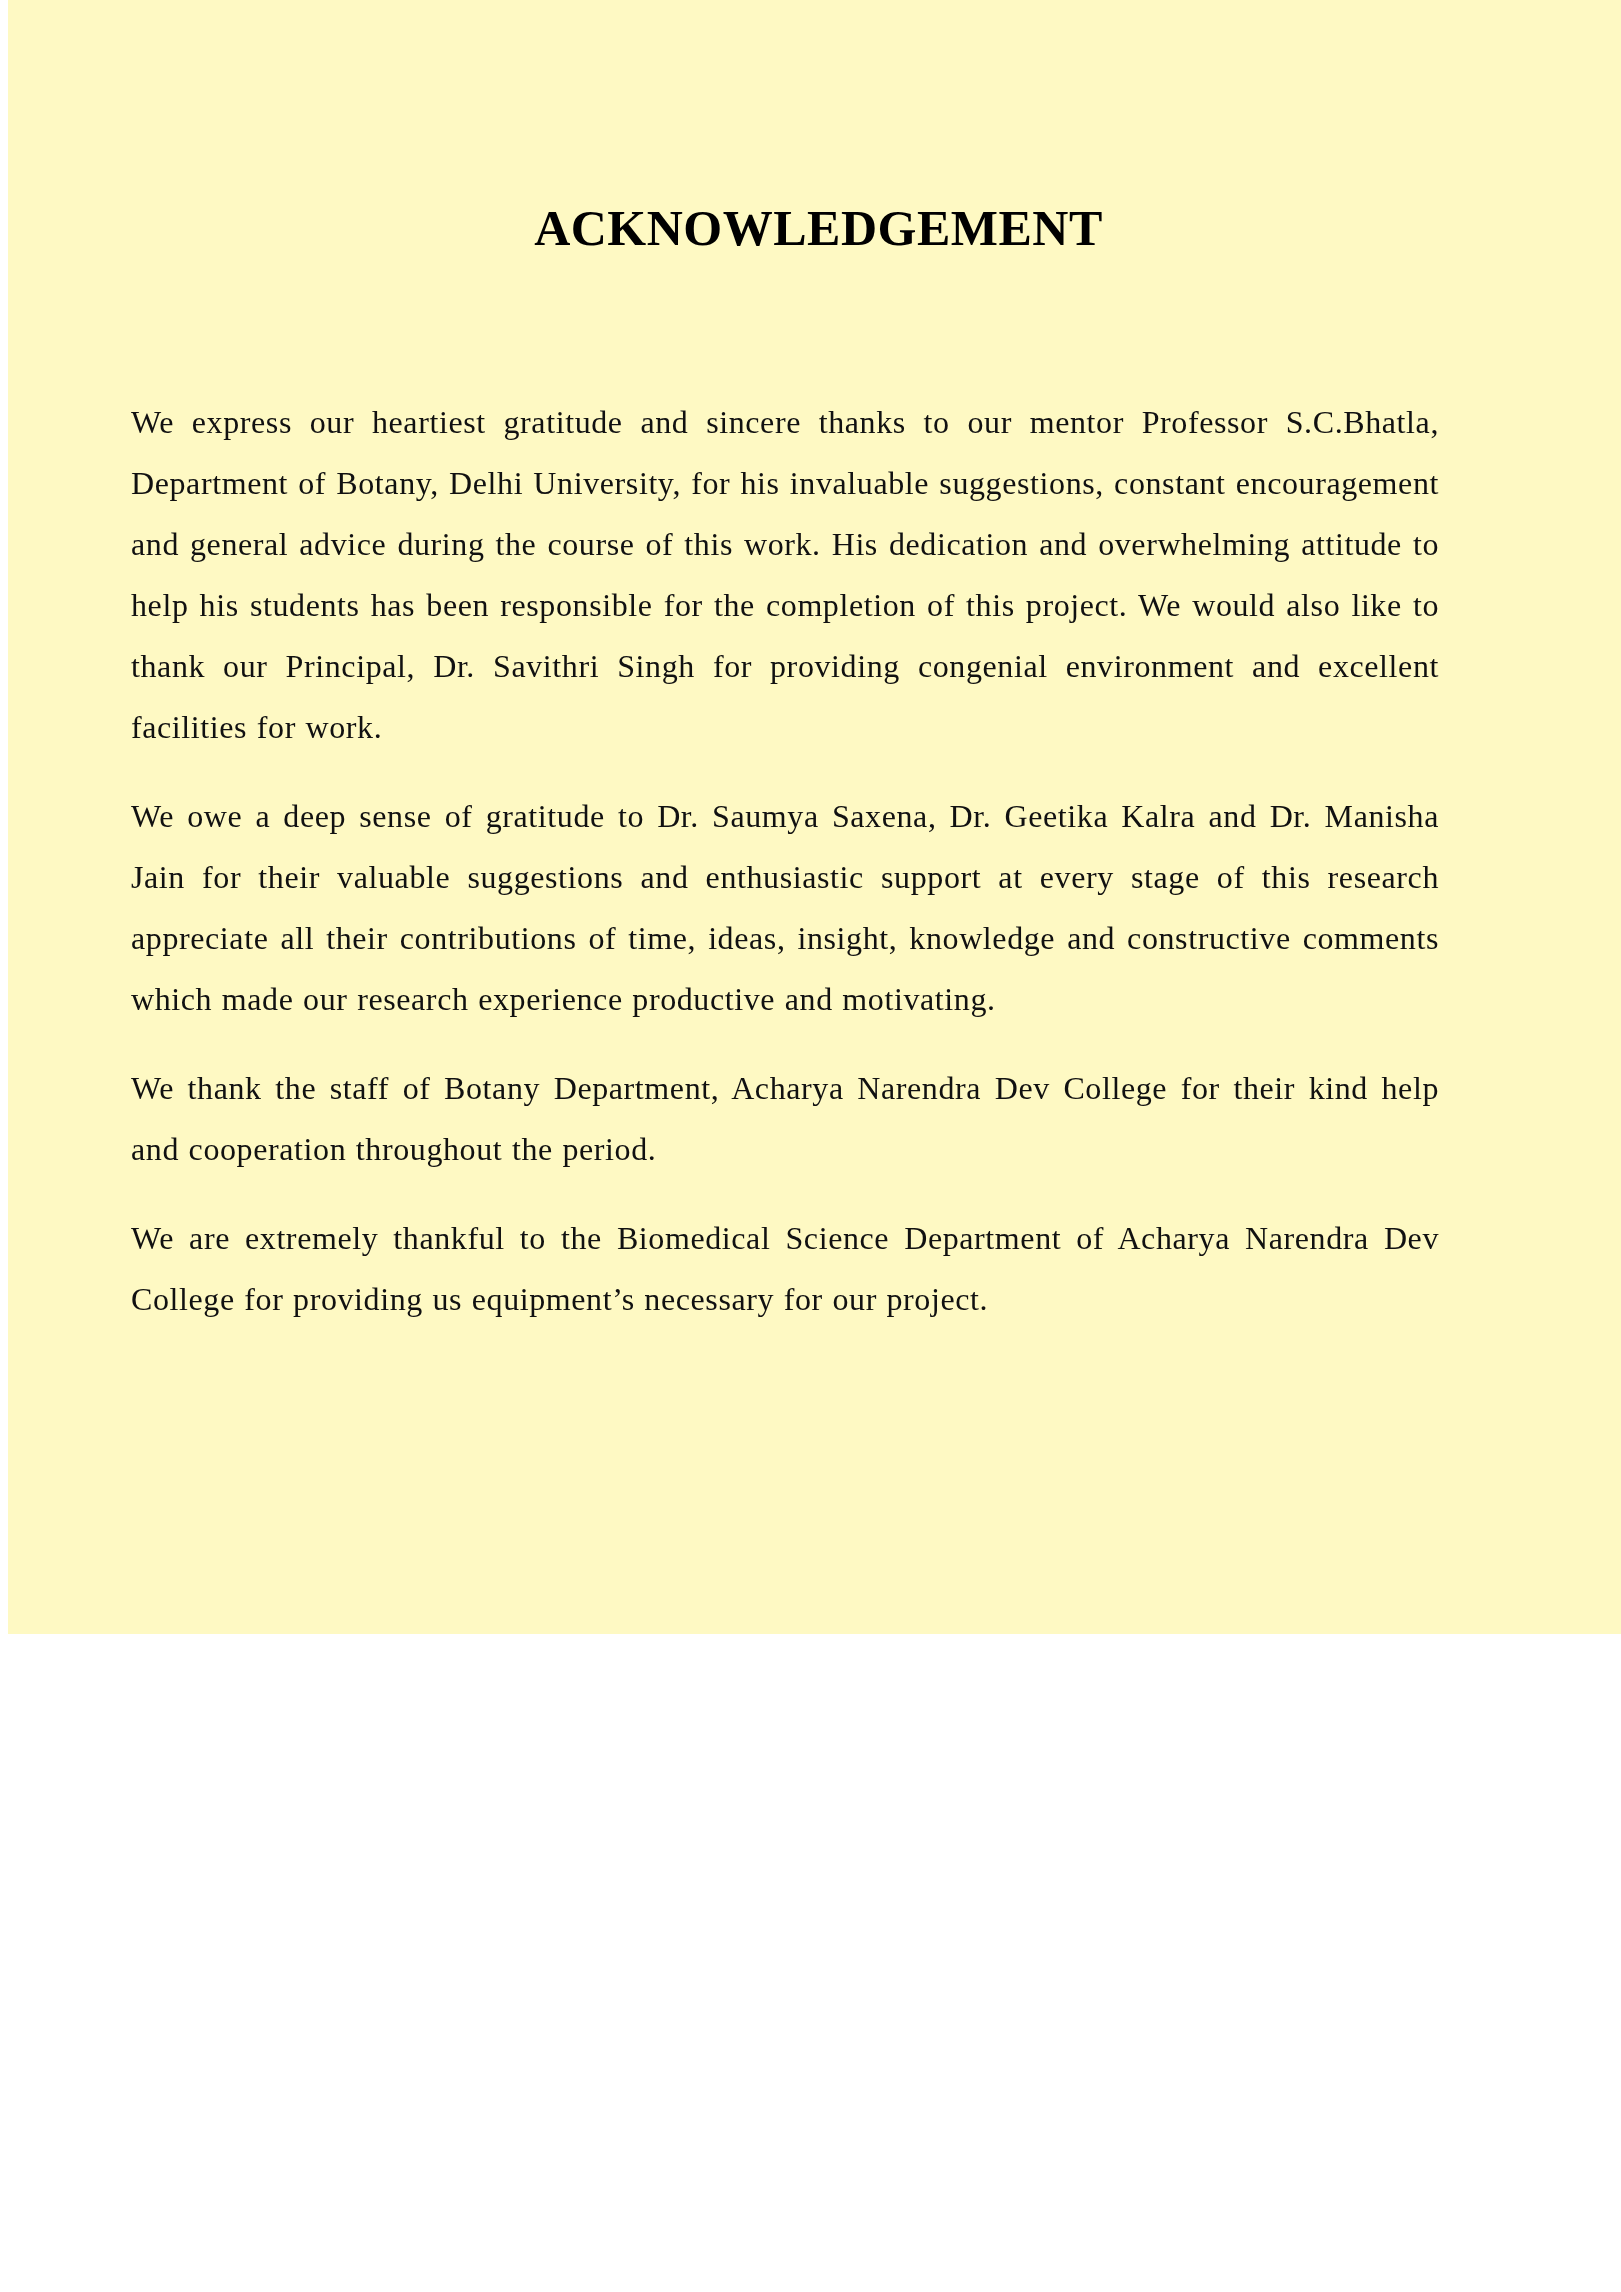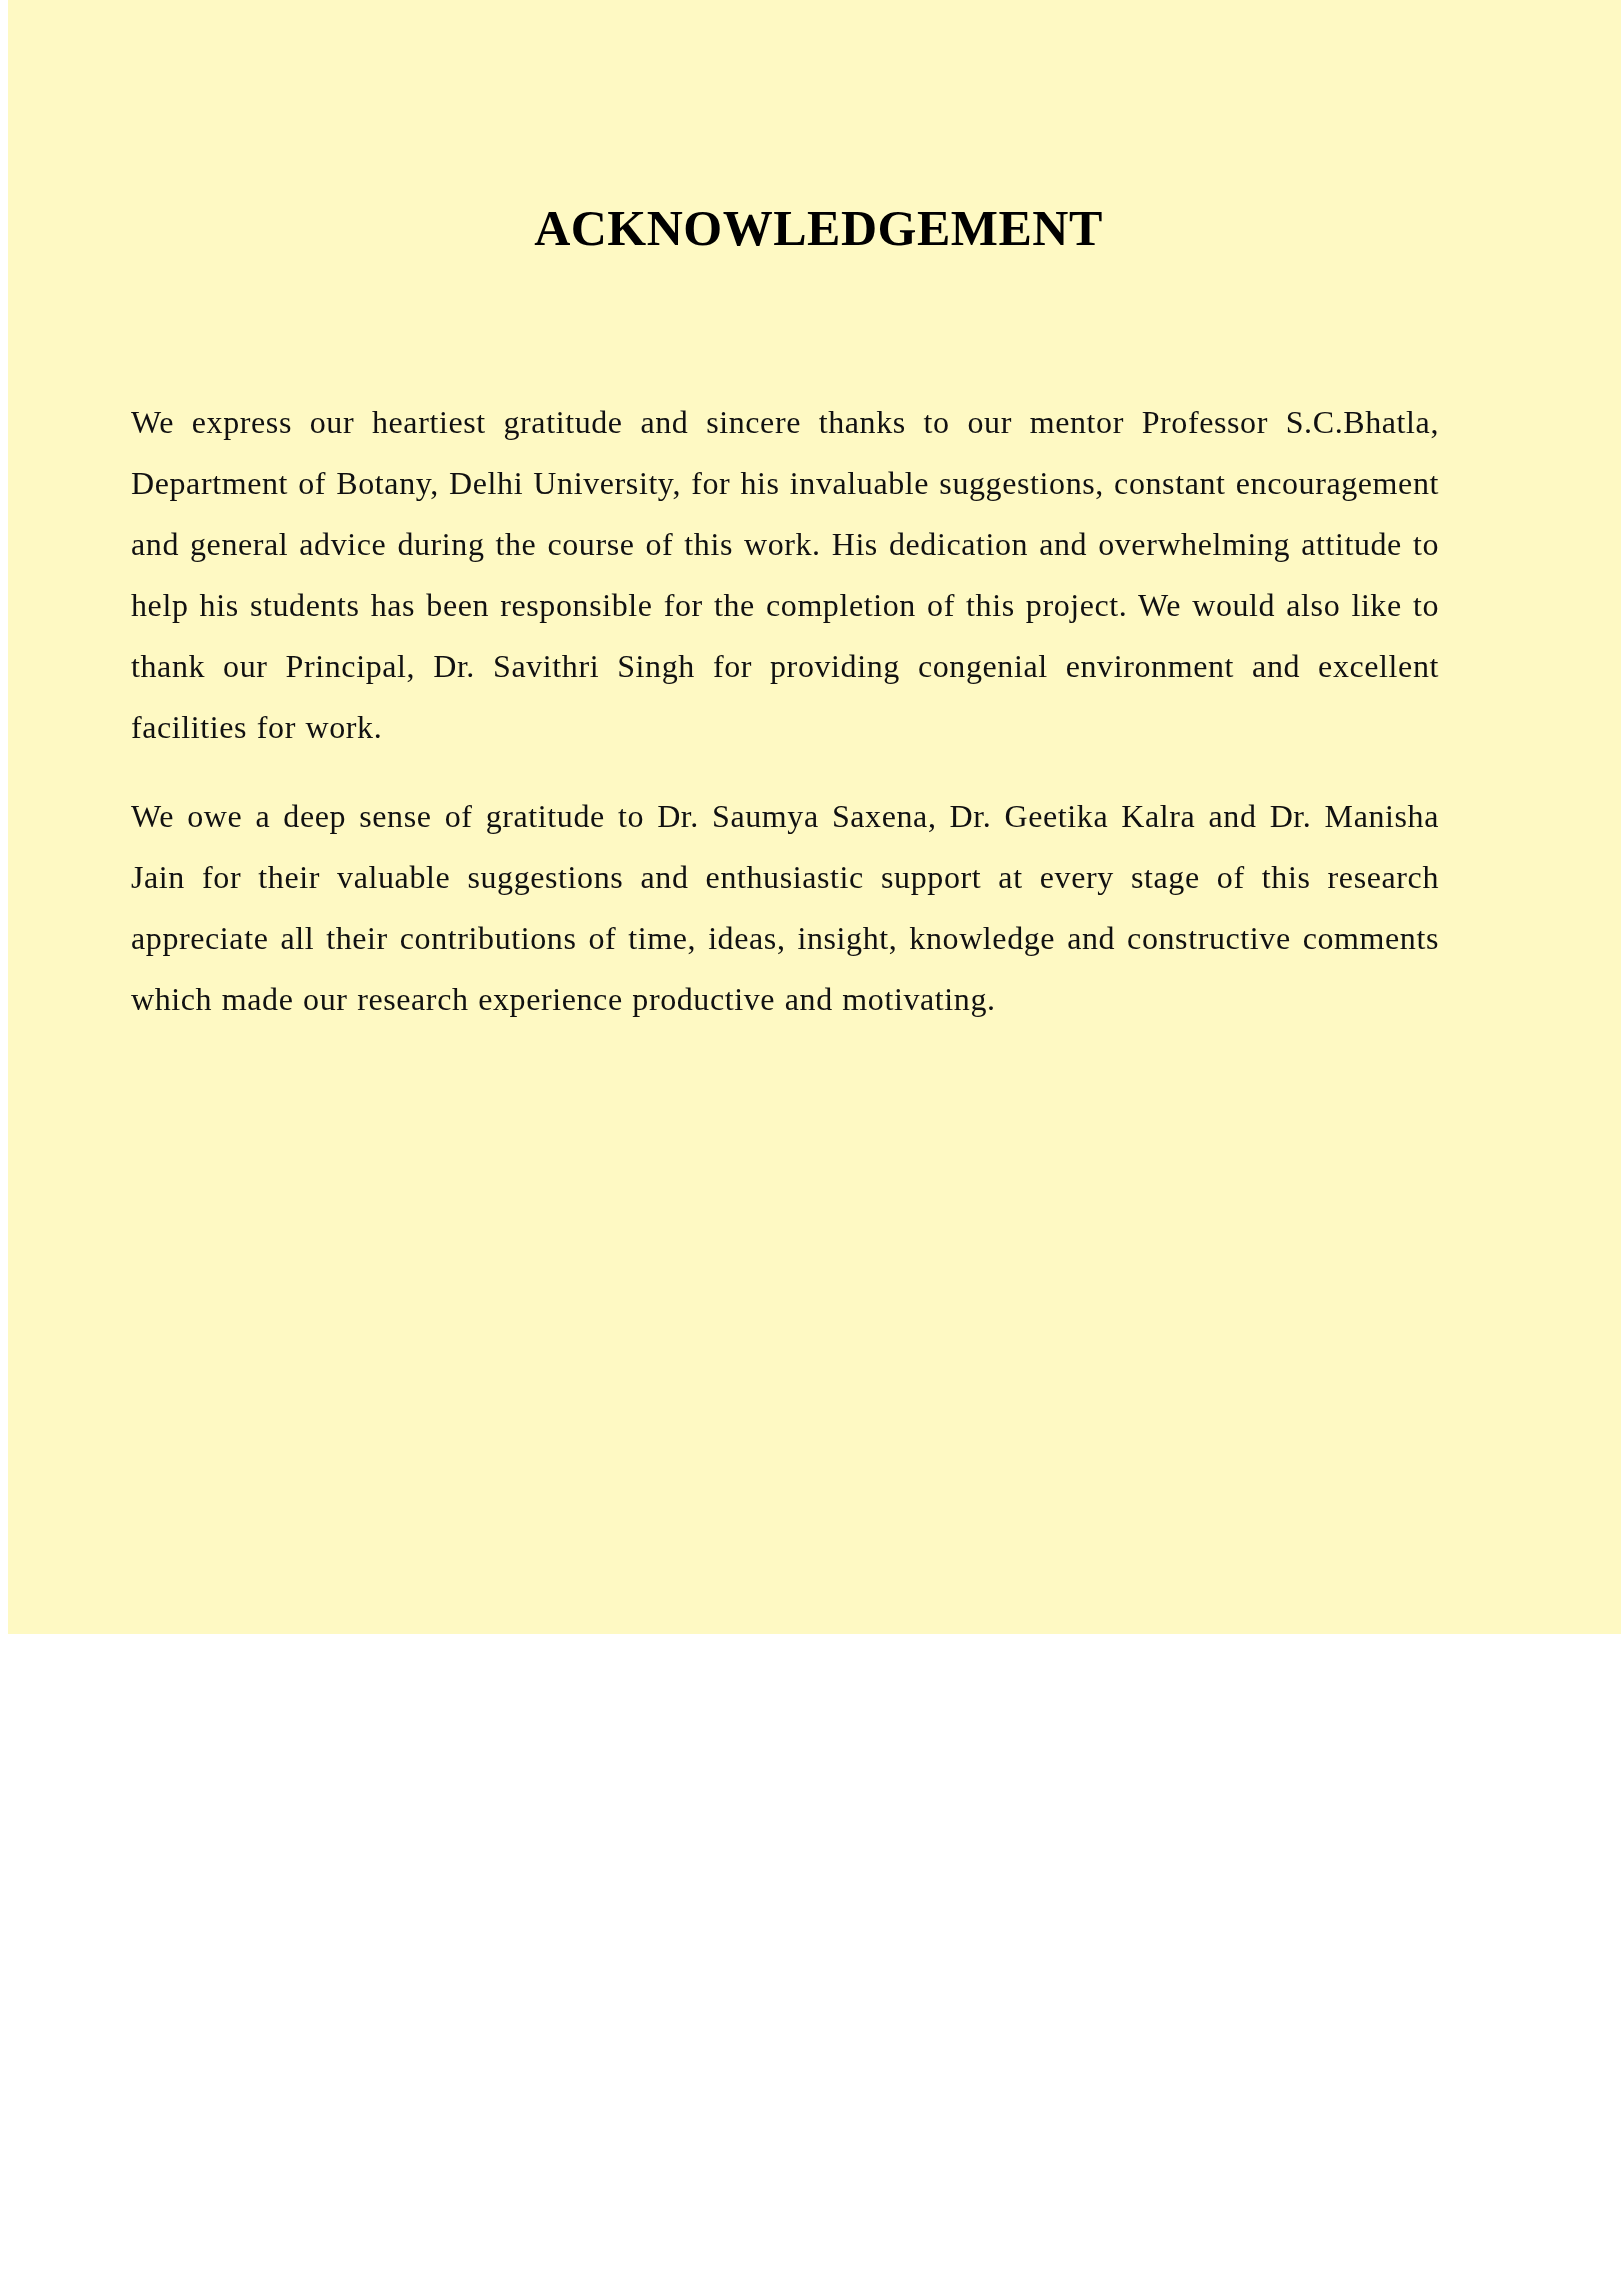--- a/index.html
+++ b/index.html
@@ -57,15 +57,17 @@
   </style>
 </head>
 <body>
 
 <div class="page">
   <h1 class="title">ACKNOWLEDGEMENT</h1>
 
   <div class="body-text">
     <p class="para">We express our heartiest gratitude and sincere thanks to our mentor Professor S.C.Bhatla, Department of Botany, Delhi University, for his invaluable suggestions, constant encouragement and general advice during the course of this work. His dedication and overwhelming attitude to help his students has been responsible for the completion of this project. We would also like to thank our Principal, Dr. Savithri Singh for providing congenial environment and excellent facilities for work.</p>
     <p class="para">We owe a deep sense of gratitude to Dr. Saumya Saxena, Dr. Geetika Kalra and Dr. Manisha Jain for their valuable suggestions and enthusiastic support at every stage of this research appreciate all their contributions of time, ideas, insight, knowledge and constructive comments which made our research experience productive and motivating.</p>
+    <p class="para">We thank the staff of Botany Department, Acharya Narendra Dev College for their kind help and cooperation throughout the period.</p>
+    <p class="para">We are extremely thankful to the Biomedical Science Department of Acharya Narendra Dev College for providing us equipment’s necessary for our project.</p>
   </div>
 </div>
 
 
 </body></html>

